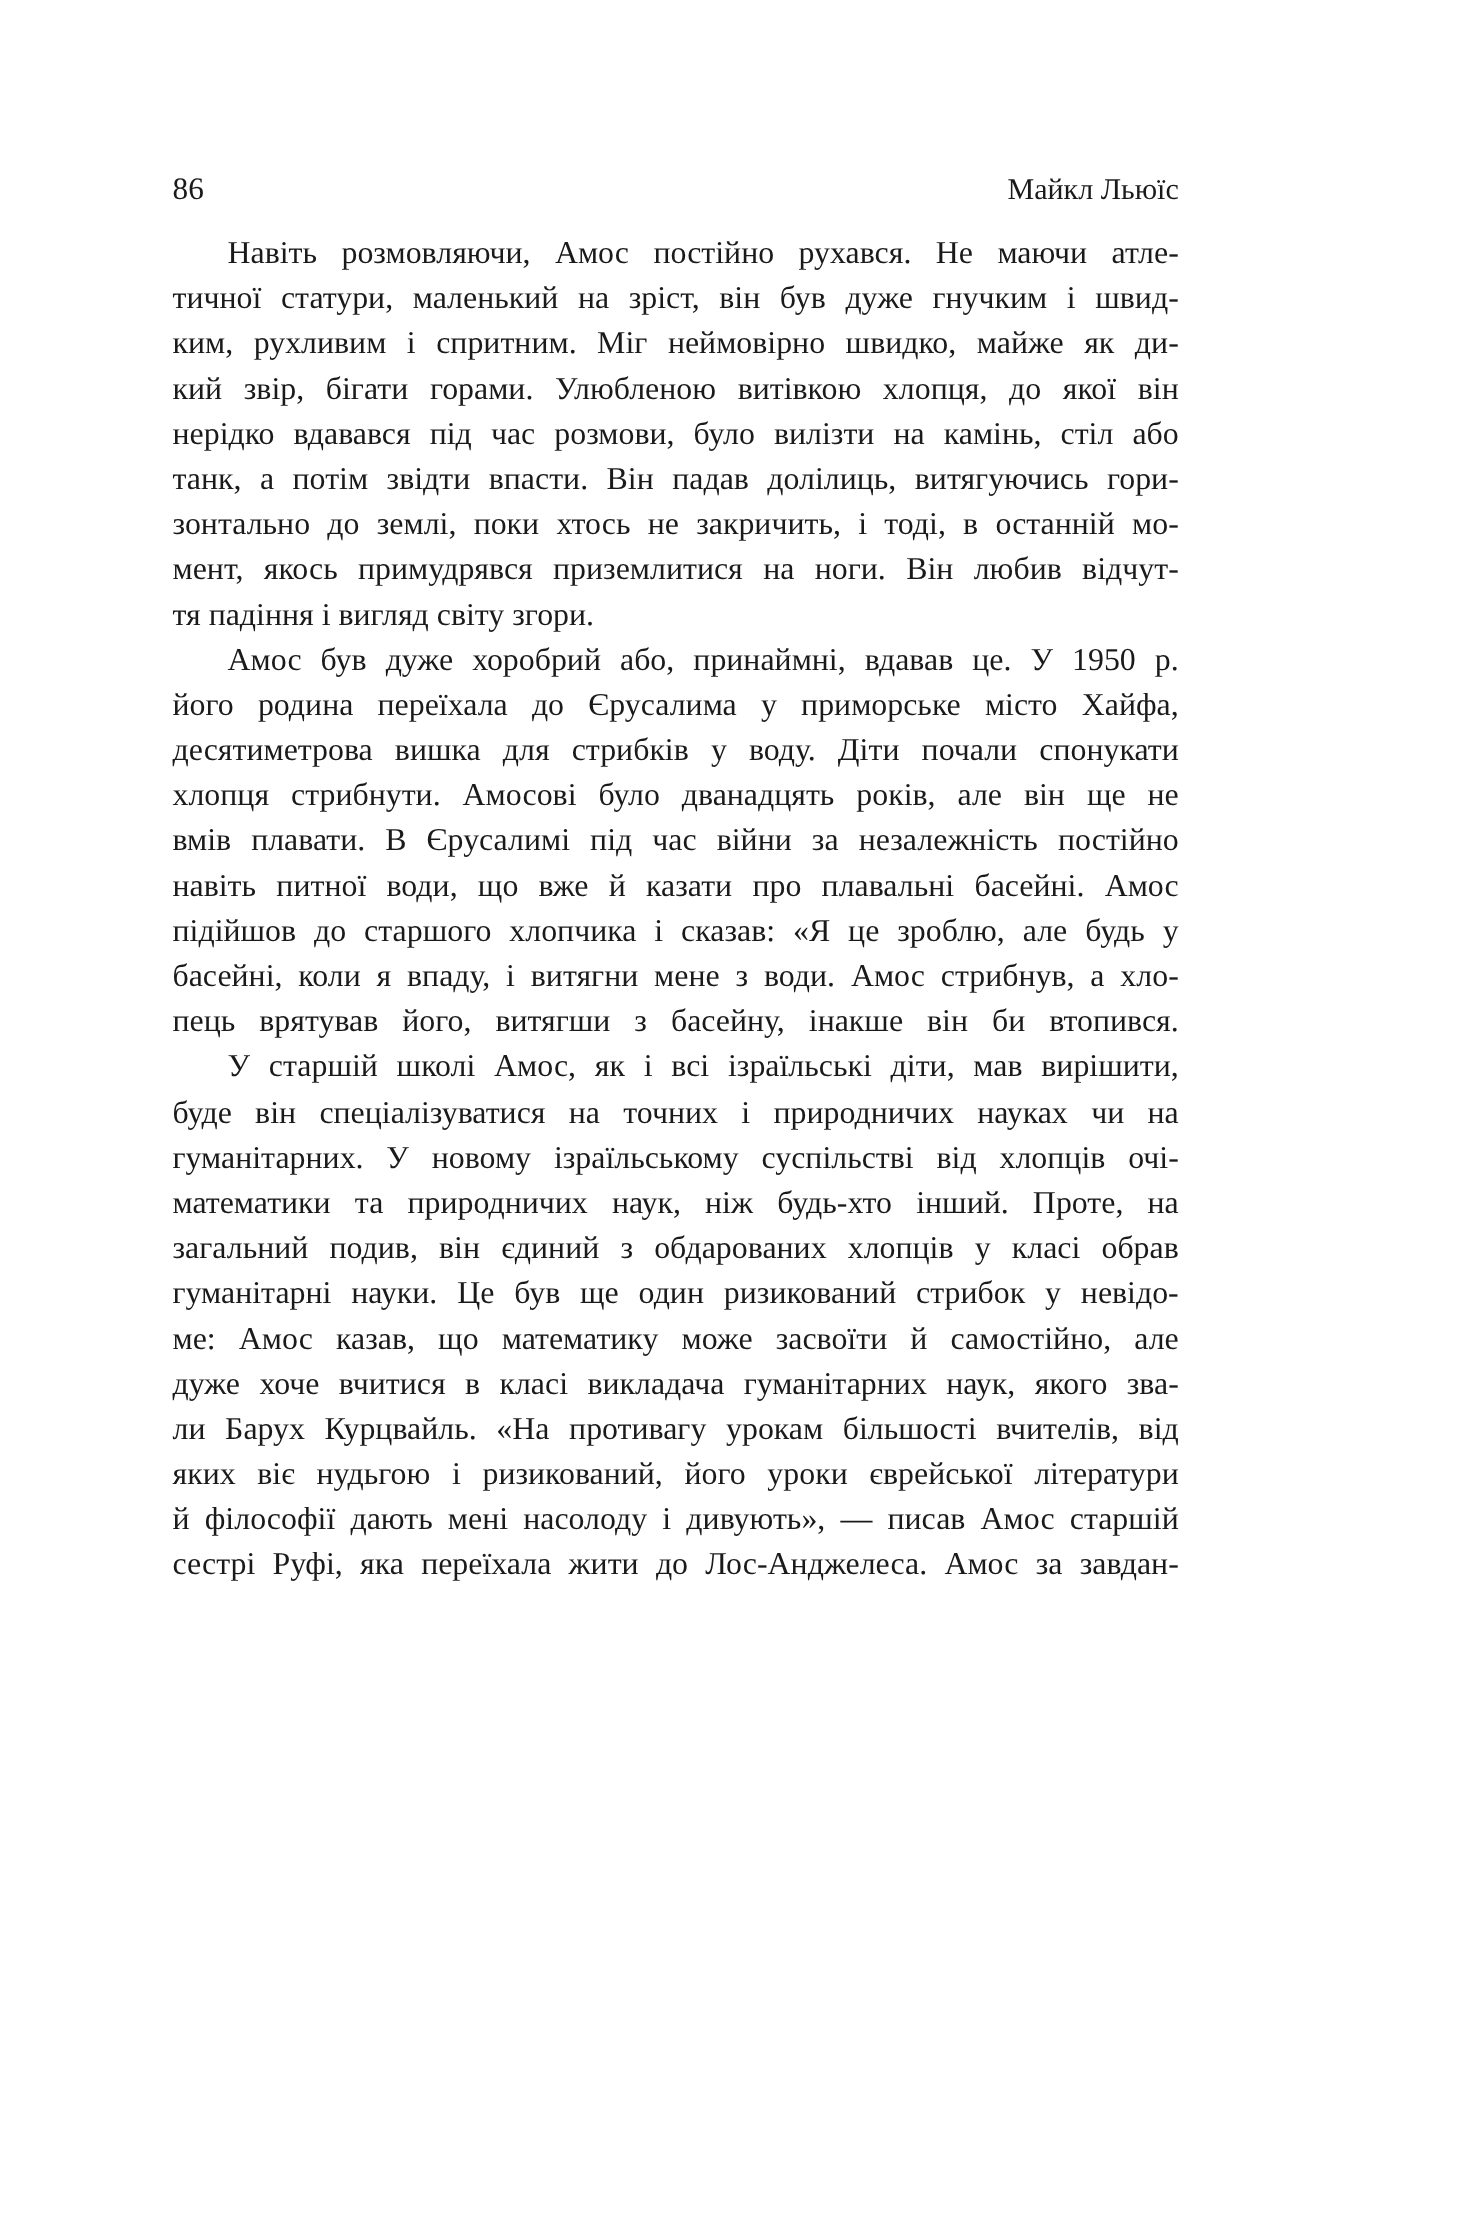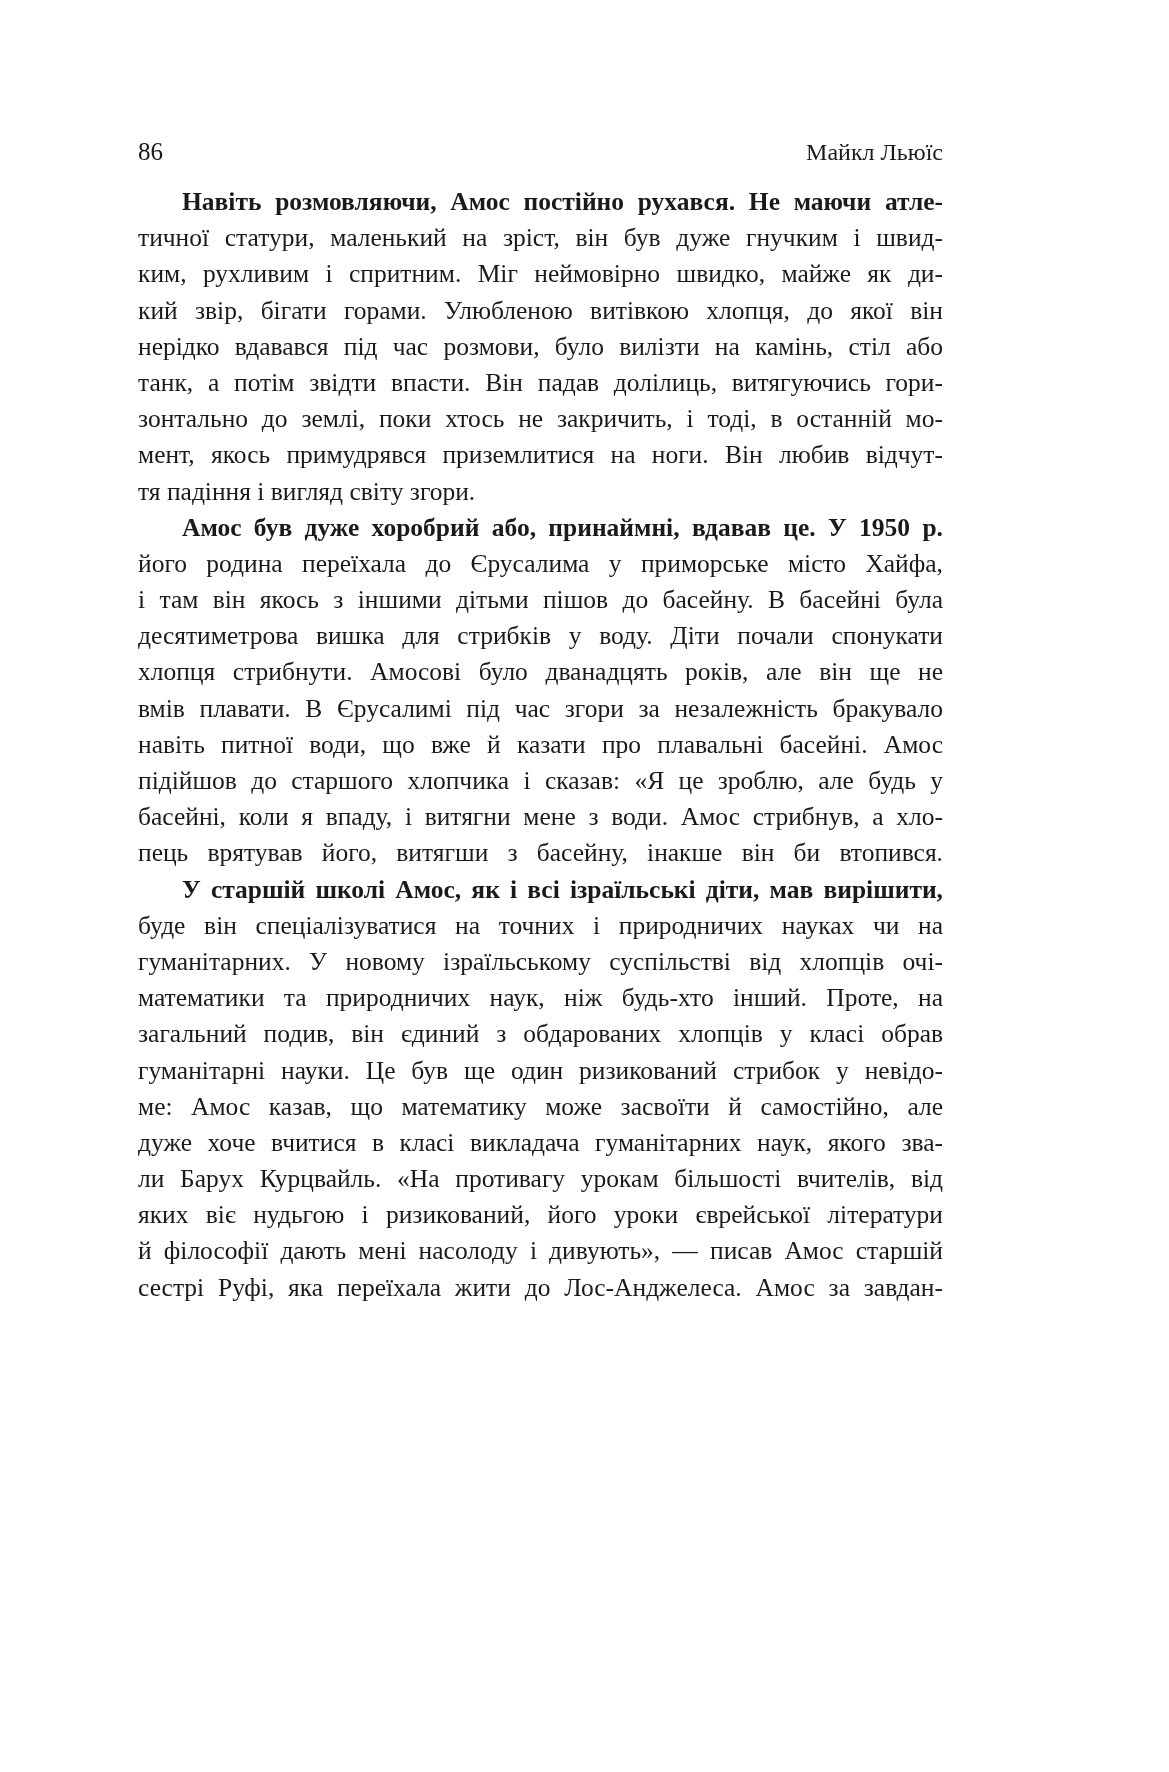--- a/index.html
+++ b/index.html
@@ -53,21 +53,20 @@
       display: block;
       height: 36.2px;
       line-height: 36.2px;
       font-size: 25.5px;
       white-space: nowrap;
       text-align: justify;
       text-align-last: justify;
     }
     .line.indent {
       padding-left: 44px;
-      font-weight: bold;
     }
     .line.last {
       text-align-last: left;
     }
   </style>
 </head>
 <body>
 
 <div class="page">
 
@@ -86,24 +85,23 @@
       <span class="line">нерідко вдавався під час розмови, було вилізти на камінь, стіл або</span>
       <span class="line">танк, а потім звідти впасти. Він падав долілиць, витягуючись гори-</span>
       <span class="line">зонтально до землі, поки хтось не закричить, і тоді, в останній мо-</span>
       <span class="line">мент, якось примудрявся приземлитися на ноги. Він любив відчут-</span>
       <span class="line last">тя падіння і вигляд світу згори.</span>
     </div>
 
     <div>
       <span class="line indent">Амос був дуже хоробрий або, принаймні, вдавав це. У 1950 р.</span>
       <span class="line">його родина переїхала до Єрусалима у приморське місто Хайфа,</span>
-      <span class="line">і там він якось з іншими дітьми пішов до басейну. В басейні була</span>
       <span class="line">десятиметрова вишка для стрибків у воду. Діти почали спонукати</span>
       <span class="line">хлопця стрибнути. Амосові було дванадцять років, але він ще не</span>
-      <span class="line">вмів плавати. В Єрусалимі під час згори за незалежність бракувало</span>
+      <span class="line">вмів плавати. В Єрусалимі під час війни за незалежність постійно</span>
       <span class="line">навіть питної води, що вже й казати про плавальні басейні. Амос</span>
       <span class="line">підійшов до старшого хлопчика і сказав: «Я це зроблю, але будь у</span>
       <span class="line">басейні, коли я впаду, і витягни мене з води. Амос стрибнув, а хло-</span>
       <span class="line">пець врятував його, витягши з басейну, інакше він би втопився.</span>
     </div>
 
     <div>
       <span class="line indent">У старшій школі Амос, як і всі ізраїльські діти, мав вирішити,</span>
       <span class="line">буде він спеціалізуватися на точних і природничих науках чи на</span>
       <span class="line">гуманітарних. У новому ізраїльському суспільстві від хлопців очі-</span>

